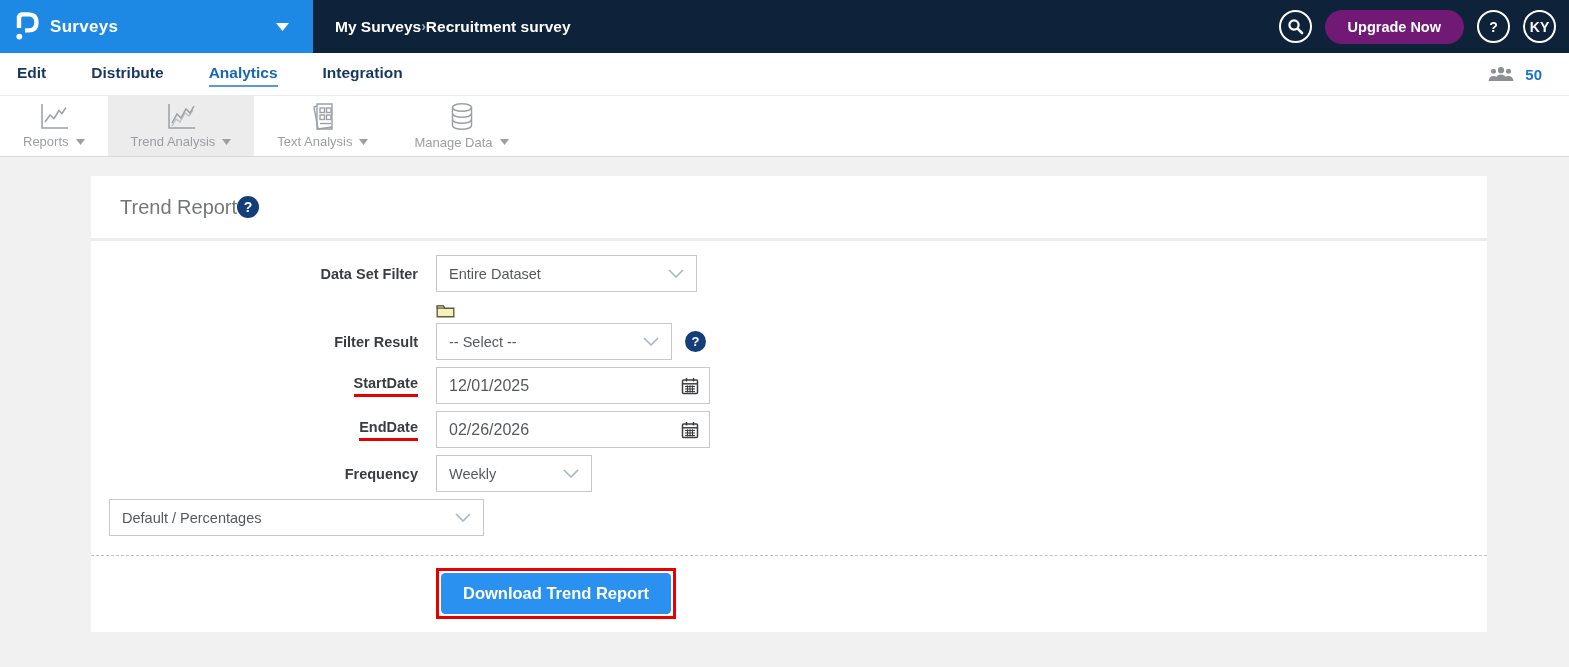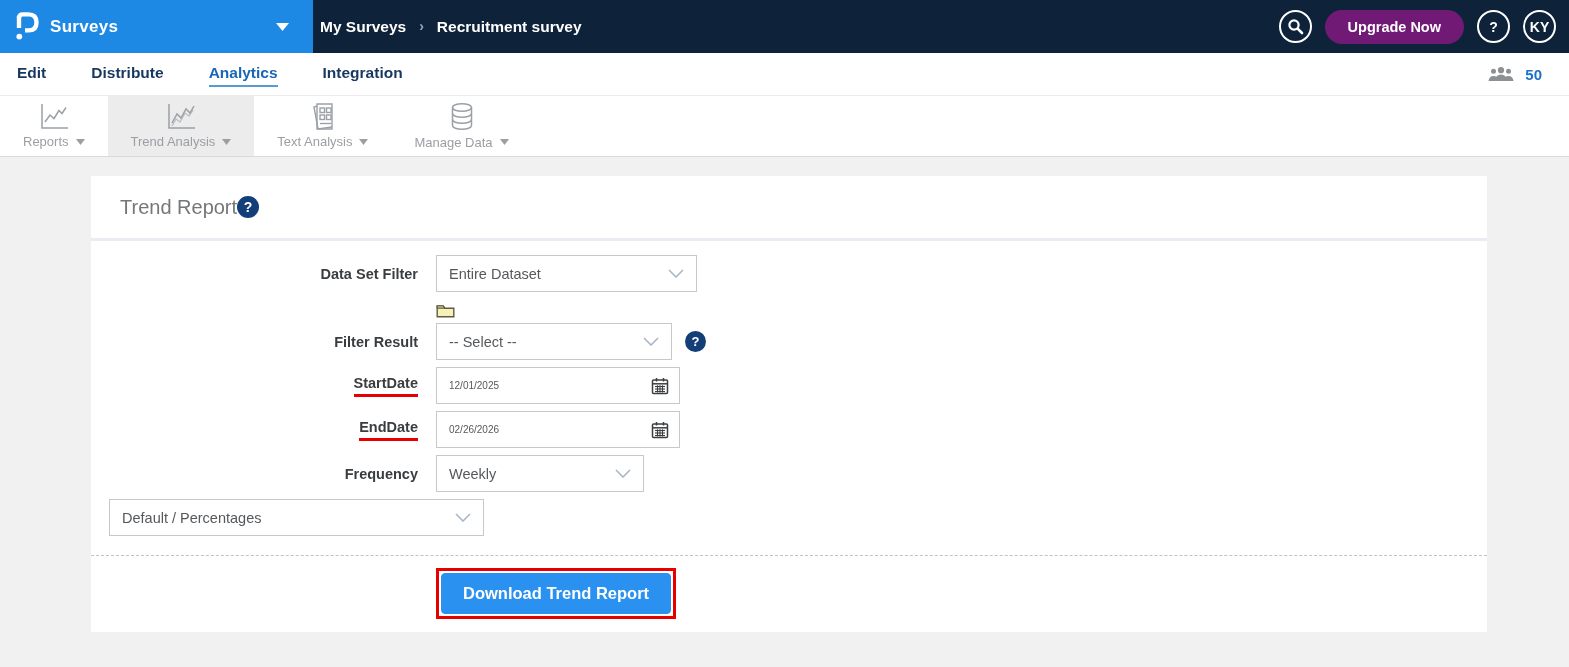--- a/index.html
+++ b/index.html
@@ -10,21 +10,21 @@
     overflow: hidden;
   }
   
   .topbar { height:53px; background:#0e2239; display:flex; align-items:center; }
   .brand {
     width:313px; height:53px; background:#1e88e5; color:#fff;
     display:flex; align-items:center; padding:0 14px; cursor:pointer;
   }
   .brand-name { font-size:17px; font-weight:700; margin-left:11px; letter-spacing:.3px; }
   .brand-caret { margin-left:auto; margin-right:10px; display:flex; }
-  .crumbs { display:flex; align-items:center; gap:13px; margin-left:7px; color:#fff; }
+  .crumbs { display:flex; align-items:center; margin-left:22px; color:#fff; }
   .crumb { font-size:15.5px; font-weight:700; color:#fff; cursor:pointer; }
   .crumb-sep { color:#93a9c1; font-size:14px; font-weight:700; transform:translateY(-1px); }
   .topbar-right { margin-left:auto; display:flex; align-items:center; gap:13px; padding-right:13px; }
   .circle-btn {
     width:33px; height:33px; border-radius:50%; border:2px solid #fff; background:transparent;
     color:#fff; font-weight:700; font-size:14px; display:flex; align-items:center; justify-content:center;
     cursor:pointer; font-family:inherit;
   }
   .upgrade-btn {
     height:34px; border:none; border-radius:17px; background:#701a75; color:#fff;
@@ -58,25 +58,25 @@
   .form-row { display:flex; align-items:center; margin-bottom:7px; }
   .form-label { width:327px; text-align:right; font-size:14.5px; font-weight:700; color:#3a3d40; }
   .red-underline { display:inline-block; border-bottom:3px solid #e60000; padding-bottom:3px; }
   .control { margin-left:18px; display:flex; align-items:center; }
   .select {
     height:37px; border:1px solid #c8c8c8; background:#fff; padding:0 12px;
     display:flex; align-items:center; justify-content:space-between; gap:10px;
     font-size:14.5px; color:#56595c; cursor:pointer;
   }
   .w-dataset { width:261px; } .w-filter { width:236px; }
-  .w-freq { width:208px; } .w-output { width:375px; }
+  .w-freq { width:156px; } .w-output { width:375px; }
   .date-wrap { position:relative; }
   .date-input {
-    height:37px; width:244px; border:1px solid #c8c8c8; background:#fff;
-    padding:0 38px 0 12px; font-size:10px; color:#56595c; font-family:inherit;
+    height:37px; width:274px; border:1px solid #c8c8c8; background:#fff;
+    padding:0 38px 0 12px; font-size:16px; color:#56595c; font-family:inherit;
   }
   .cal-icon { position:absolute; right:11px; top:10px; cursor:pointer; display:flex; }
   .folder-row { margin-left:345px; padding:3px 0 4px; height:24px; display:flex; align-items:center; }
   .folder-row svg { cursor:pointer; }
   .help-after { margin-left:13px; }
   .dashed-divider { border-top:1px dashed #c2c2c2; margin-top:8px; }
   .btn-row { padding:12px 12px 13px 345px; }
   .red-frame { display:inline-block; border:3px solid #e60000; padding:2px; }
   .download-btn {
     background:#2a91f0; border:1px solid #2a91f0; border-radius:4px; color:#fff;

